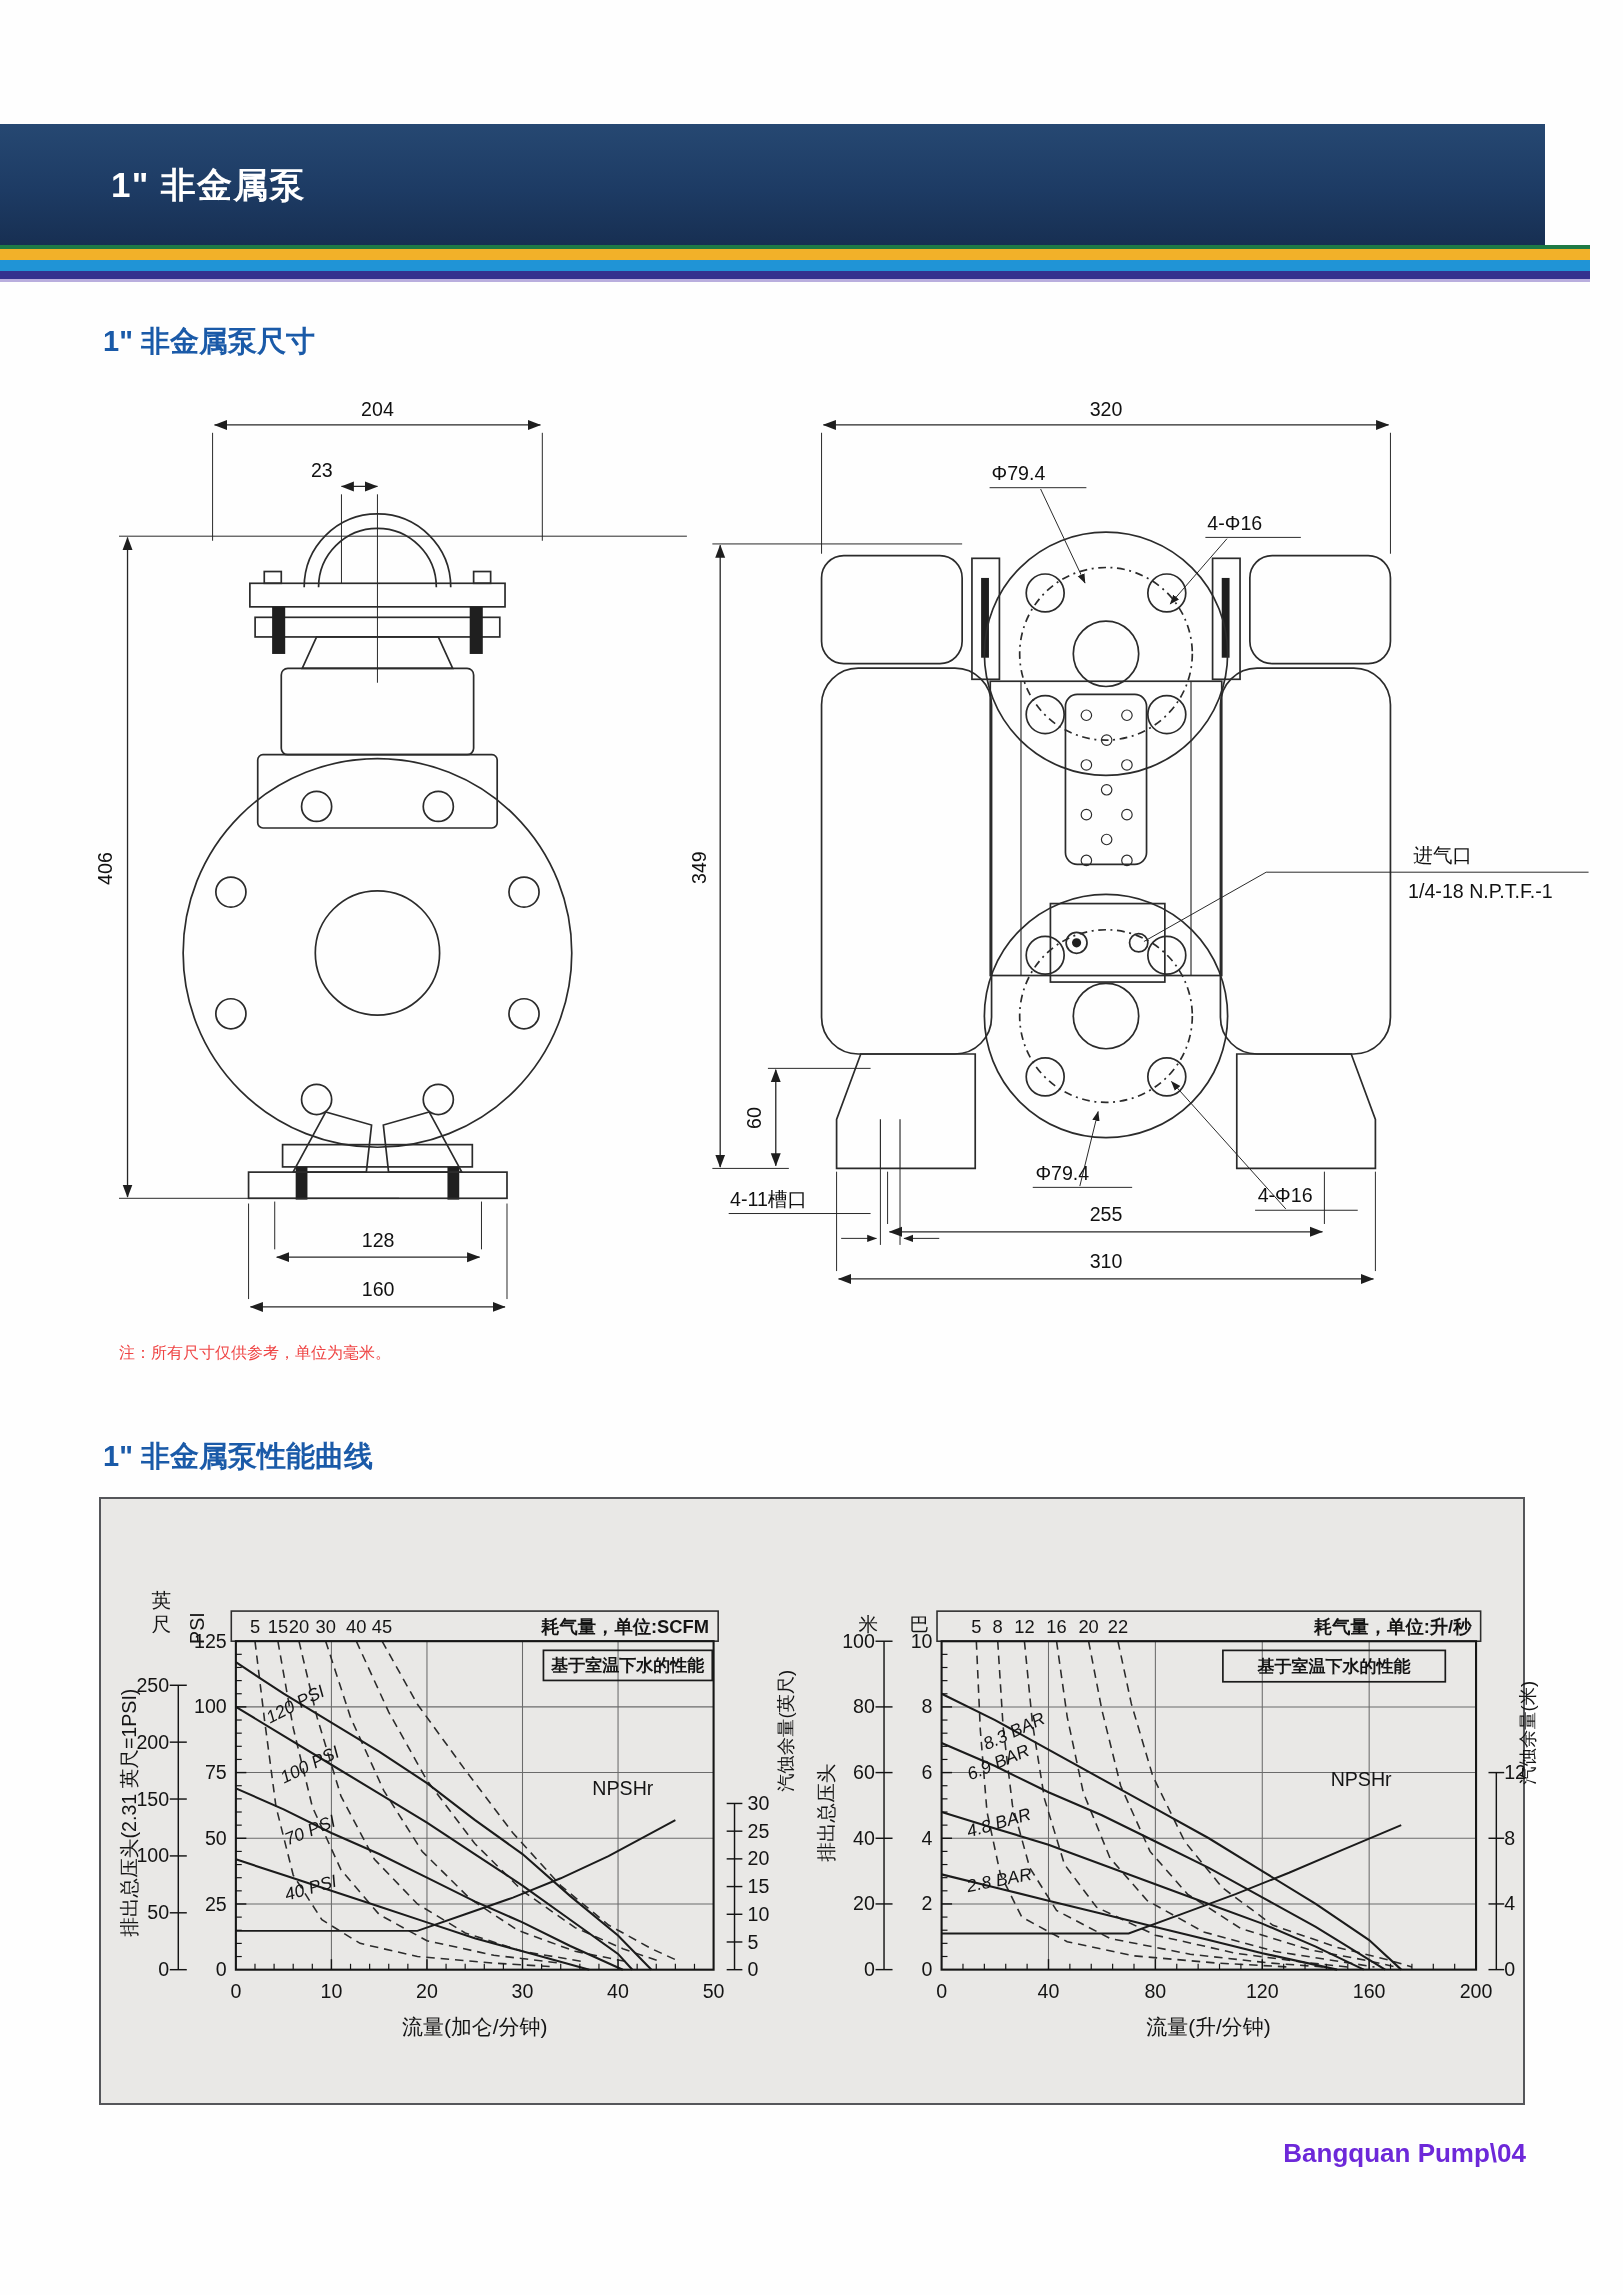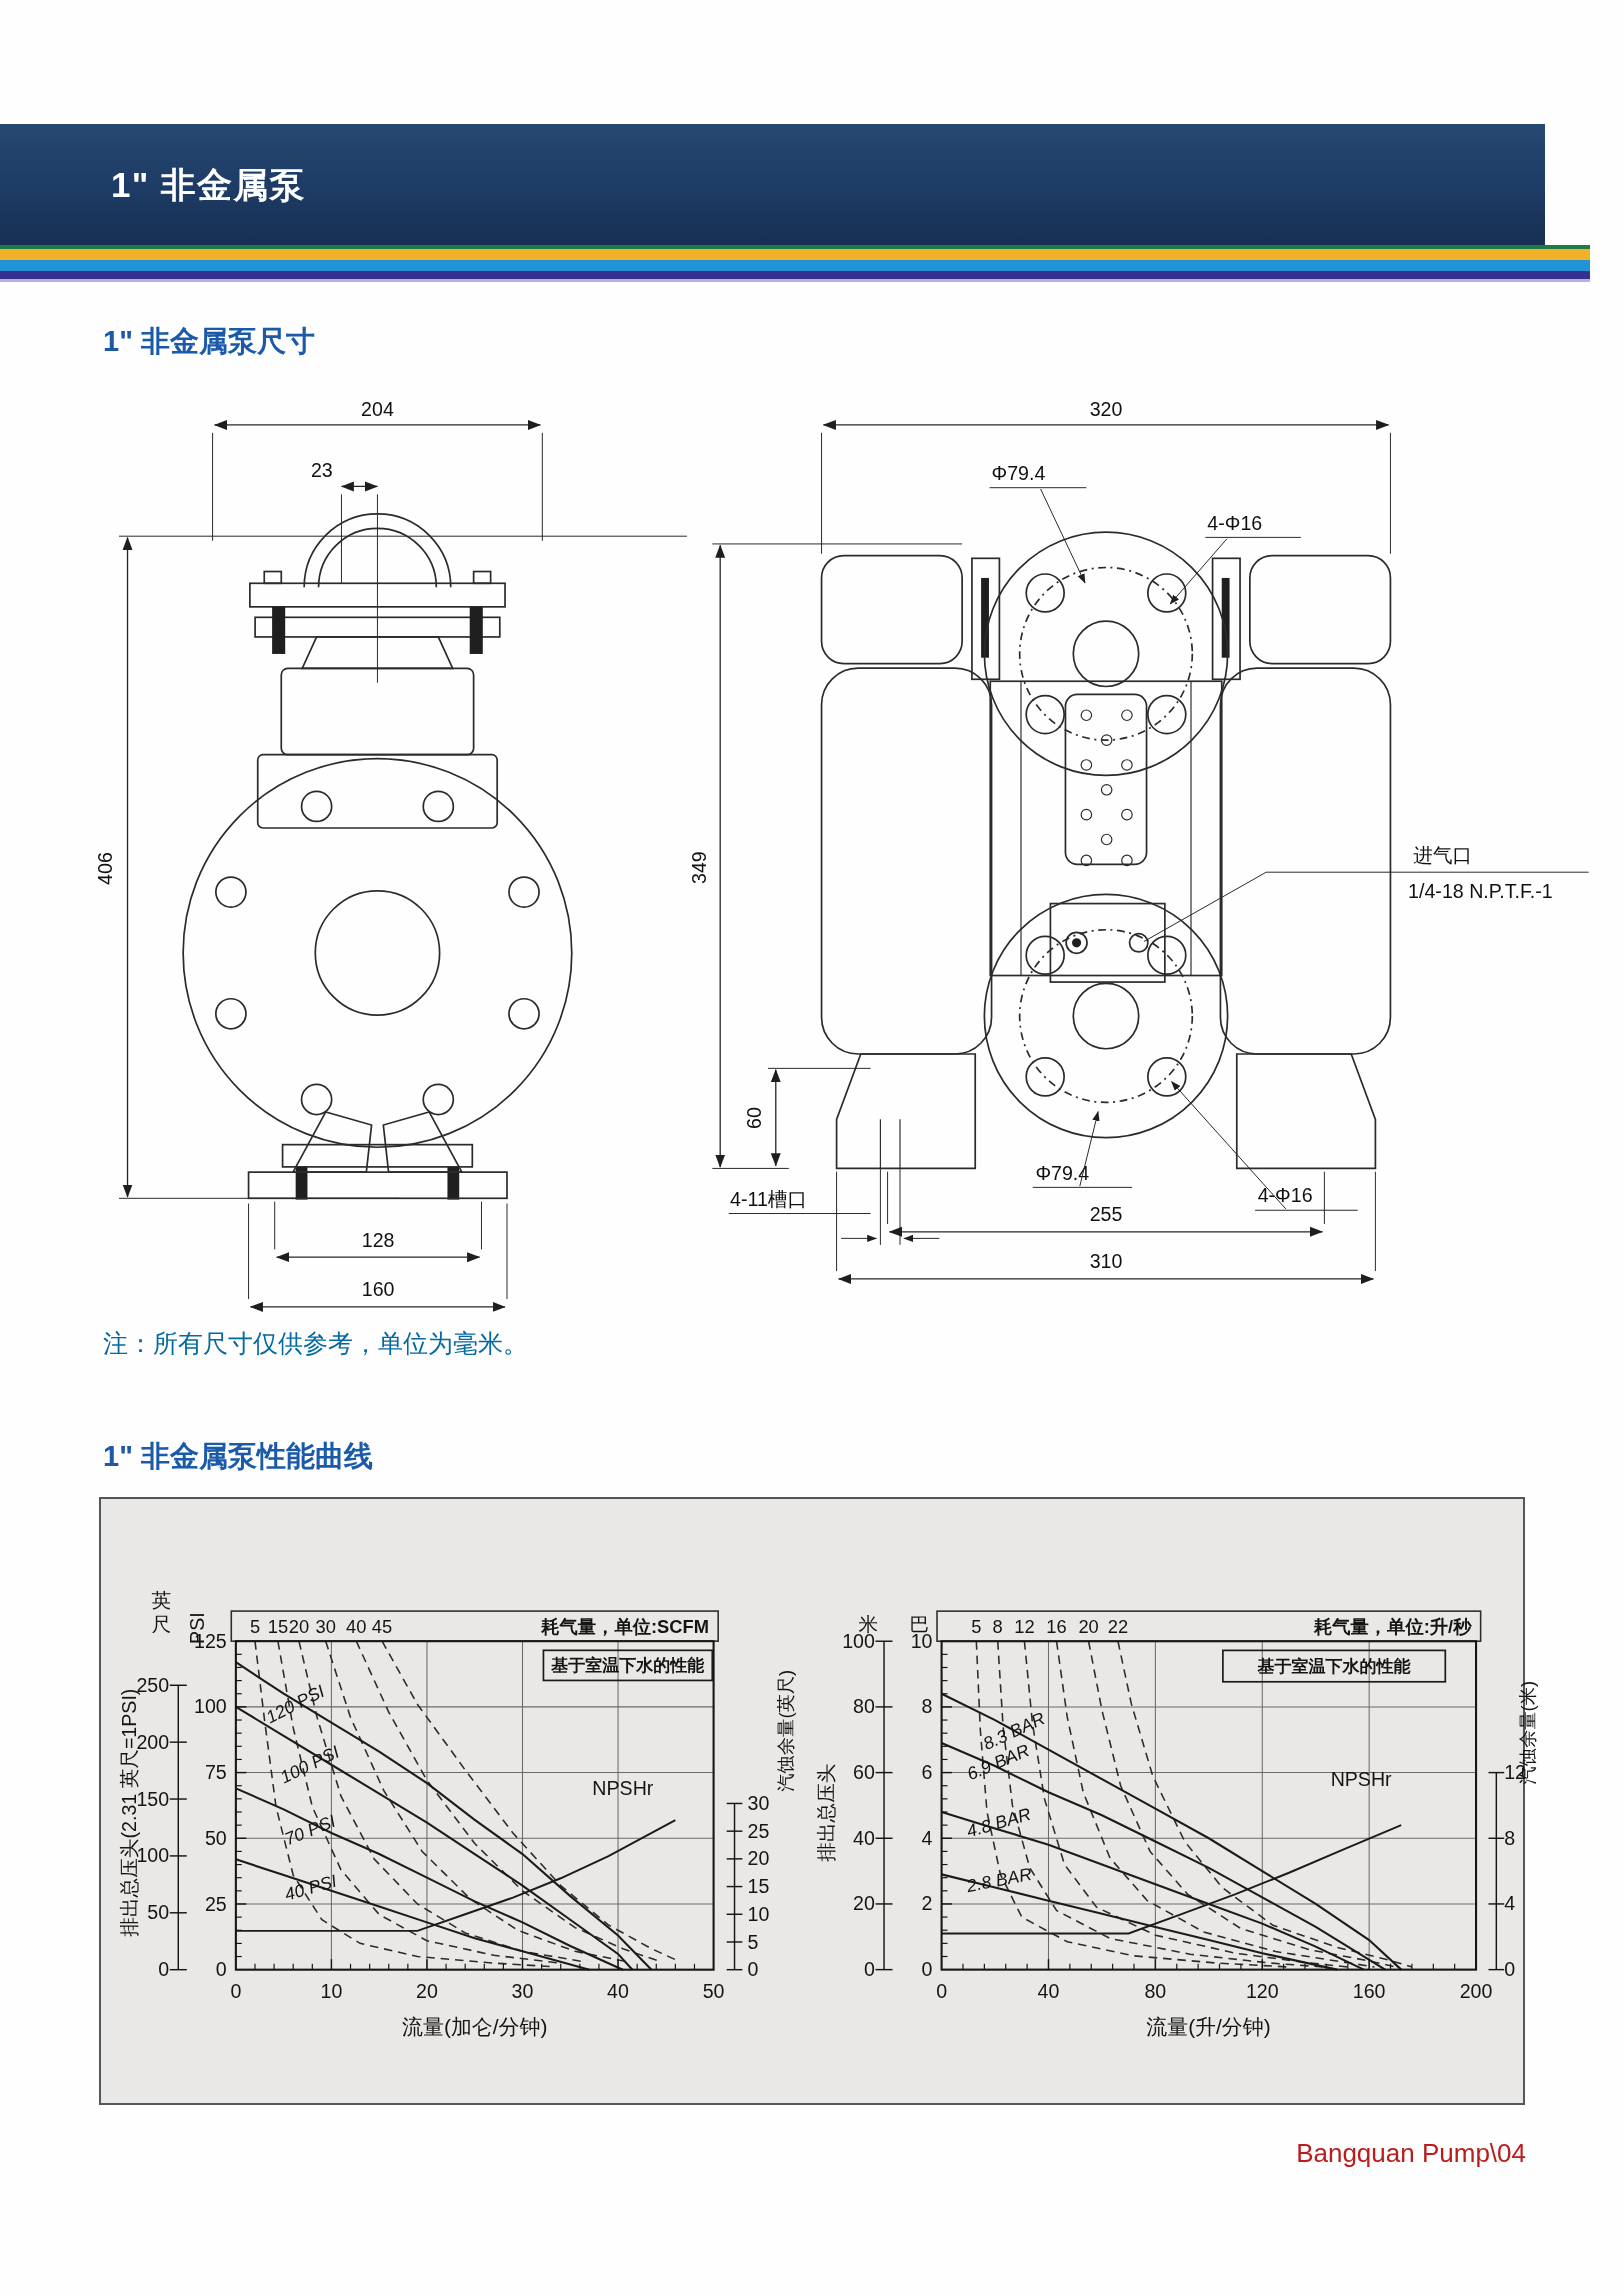--- a/index.html
+++ b/index.html
@@ -10,24 +10,24 @@
           color:#ffffff;font-size:35px;font-weight:700;letter-spacing:1.3px;}
   .stripe{position:absolute;left:0;width:1590px;}
   .s1{top:245px;height:3.9px;background:#1e7a45;}
   .s2{top:249px;height:10.5px;background:#f2b129;}
   .s3{top:260px;height:11px;background:#2094d6;}
   .s4{top:271px;height:8.5px;background:#34318e;}
   .s5{top:279px;height:2.6px;background:#b9aede;}
   .sec{position:absolute;left:103px;margin:0;font-size:29px;font-weight:700;color:#1a5aa8;}
   .t1{top:322px;}
   .t2{top:1437px;}
-  .note{position:absolute;left:103px;top:1327px;margin:0;font-size:25px;color:#0369a1;}
+  .note{position:absolute;left:103px;top:1327px;margin:16px;font-size:16px;color:#ef4444;}
   .panel{position:absolute;left:99px;top:1497px;width:1426px;height:608px;
          background:#e9e8e6;border:2px solid #55565a;box-sizing:border-box;}
-  .footer{position:absolute;top:2138px;right:97px;font-size:26px;color:#b91c1c;}
+  .footer{position:absolute;top:2138px;right:97px;font-size:26px;color:#6d28d9;font-weight:bold;}
   svg{position:absolute;overflow:visible;}
   #draw-front{left:85px;top:387px;}
   #draw-side{left:674px;top:387px;}
   #chart-left{left:105px;top:1505px;}
   #chart-right{left:816px;top:1505px;}
   .ln{stroke:#2b2b2b;stroke-width:2.6;fill:none;}
   .thin{stroke-width:1.8;}
   .bolt{fill:#1f1f1f;stroke:none;}
   .dm{stroke:#262626;stroke-width:2;fill:none;}
   .ex{stroke:#262626;stroke-width:1.5;fill:none;}

